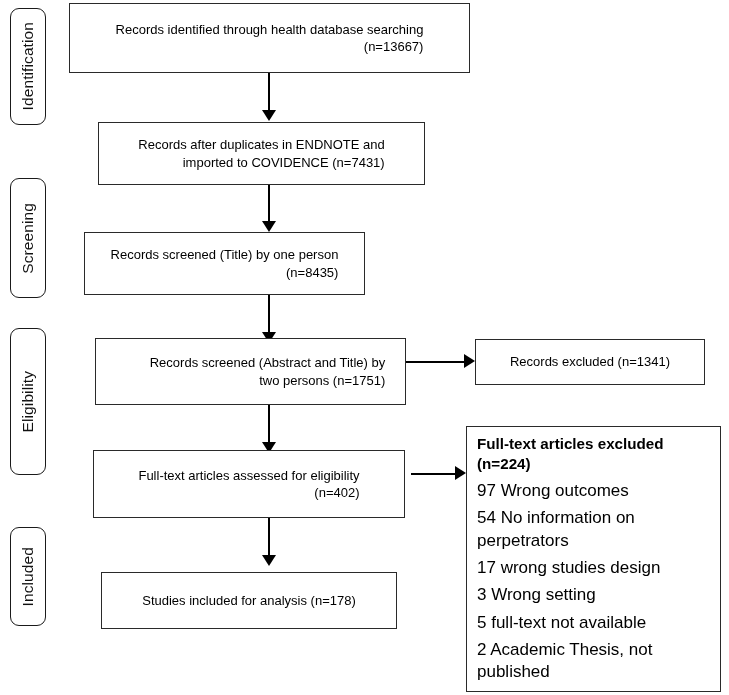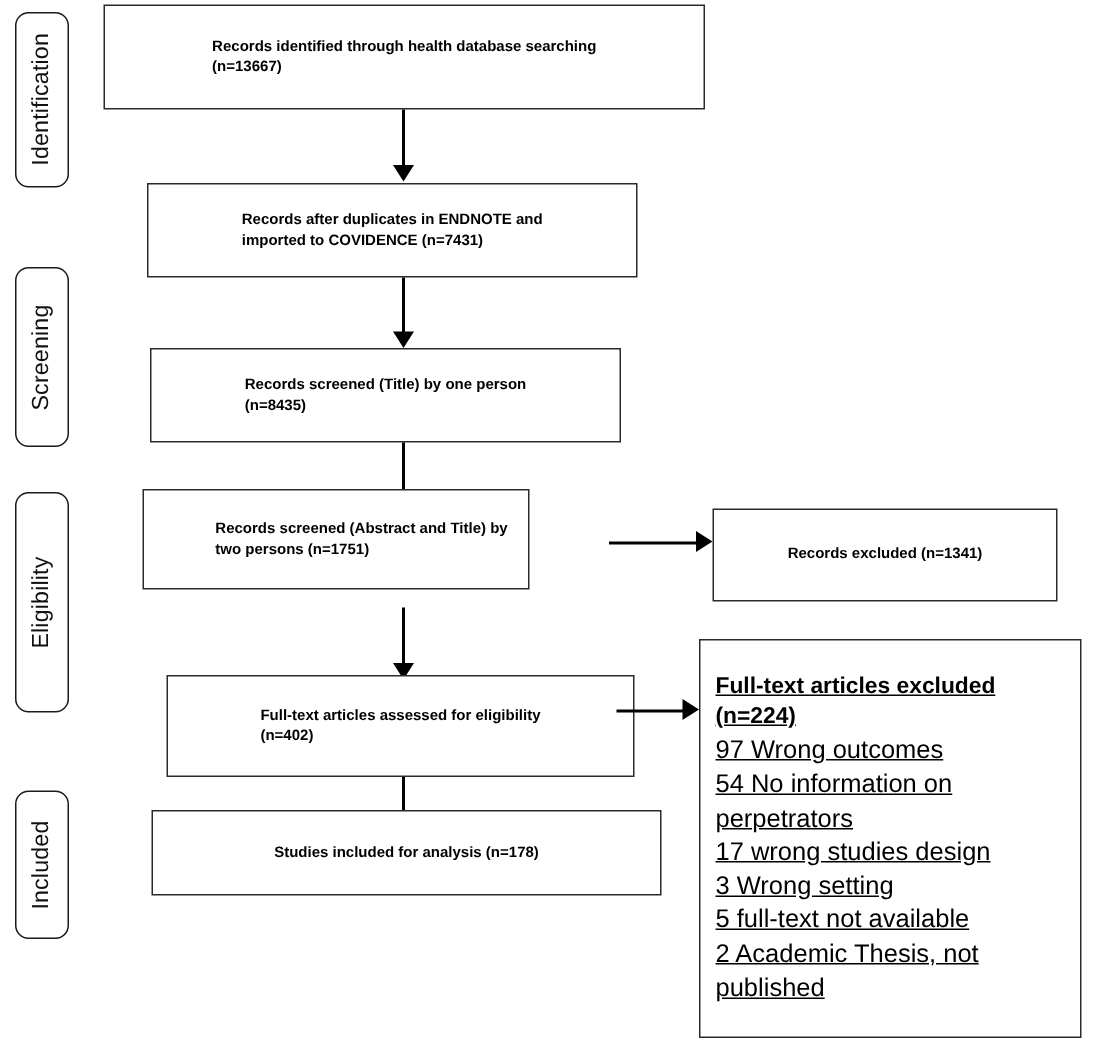--- a/index.html
+++ b/index.html
@@ -47,34 +47,32 @@
     position: absolute;
     box-sizing: border-box;
     border: 1.7px solid #2a2a2a;
     background: #ffffff;
     display: flex;
     align-items: center;
     justify-content: center;
     padding: 4px 10px;
   }
   .fbox .txt {
-    text-align: left;
-    font-size: 10px;
+    text-align: right;
+    font-size: 13px;
     line-height: 1.32;
     color: #000000;
     white-space: pre-line;
-    font-weight: bold;
   }
 
   
   .fbox.listbox {
     align-items: flex-start;
-    justify-content: center;
+    justify-content: space-between;
     padding: 7px 8px 7px 10px;
-    text-decoration: underline;
   }
   .listbox .list-title {
     font-size: 15.2px;
     font-weight: bold;
     line-height: 1.33;
     margin: 0 0 1px 0;
     text-align: left;
   }
   .listbox .list-item {
     font-size: 17px;
@@ -141,61 +139,61 @@
   <div class="arrow-down" style="left:261.5px; top:110px;"></div>
 
   <div class="fbox" style="left:98px; top:122px; width:327px; height:63px;">
     <span class="txt">Records after duplicates in ENDNOTE and
 imported to COVIDENCE (n=7431)</span>
   </div>
 
   <div class="vline" style="left:268px; top:185px; height:37px;"></div>
   <div class="arrow-down" style="left:261.5px; top:221px;"></div>
 
-  <div class="fbox" style="left:100px; top:232px; width:314px; height:63px;">
+  <div class="fbox" style="left:84px; top:232px; width:281px; height:63px;">
     <span class="txt">Records screened (Title) by one person
 (n=8435)</span>
   </div>
 
   <div class="vline" style="left:268px; top:295px; height:38px;"></div>
   <div class="arrow-down" style="left:261.5px; top:332px;"></div>
 
-  <div class="fbox" style="left:95px; top:326px; width:258px; height:67px;padding-left:44px;">
+  <div class="fbox" style="left:95px; top:338px; width:311px; height:67px;padding-left:44px;">
     <span class="txt">Records screened (Abstract and Title) by
 two persons (n=1751)</span>
   </div>
 
   <div class="hline" style="left:406px; top:360.5px; width:59px;"></div>
   <div class="arrow-right" style="left:464px; top:354px;"></div>
 
-  <div class="fbox" style="left:475px; top:339px; width:230px; height:62px;">
+  <div class="fbox" style="left:475px; top:339px; width:230px; height:46px;">
     <span class="txt">Records excluded (n=1341)</span>
   </div>
 
   <div class="vline" style="left:268px; top:405px; height:38px;"></div>
   <div class="arrow-down" style="left:261.5px; top:442px;"></div>
 
-  <div class="fbox" style="left:111px; top:450px; width:312px; height:68px;">
+  <div class="fbox" style="left:93px; top:450px; width:312px; height:68px;">
     <span class="txt">Full-text articles assessed for eligibility
 (n=402)</span>
   </div>
 
   <div class="hline" style="left:411px; top:472.5px; width:45px;"></div>
   <div class="arrow-right" style="left:455px; top:466px;"></div>
 
   <div class="fbox listbox" style="left:466px; top:426px; width:255px; height:266px; flex-direction:column;">
     <div class="list-title">Full-text articles excluded (n=224)</div>
     <div class="list-item">97 Wrong outcomes</div>
     <div class="list-item">54 No information on perpetrators</div>
     <div class="list-item">17 wrong studies design</div>
     <div class="list-item">3 Wrong setting</div>
     <div class="list-item">5 full-text not available</div>
     <div class="list-item">2 Academic Thesis, not published</div>
   </div>
 
   <div class="vline" style="left:268px; top:518px; height:38px;"></div>
   <div class="arrow-down" style="left:261.5px; top:555px;"></div>
 
-  <div class="fbox" style="left:101px; top:540px; width:340px; height:57px;">
+  <div class="fbox" style="left:101px; top:572px; width:296px; height:57px;">
     <span class="txt">Studies included for analysis (n=178)</span>
   </div>
 
 </div>
 
 </body></html>

